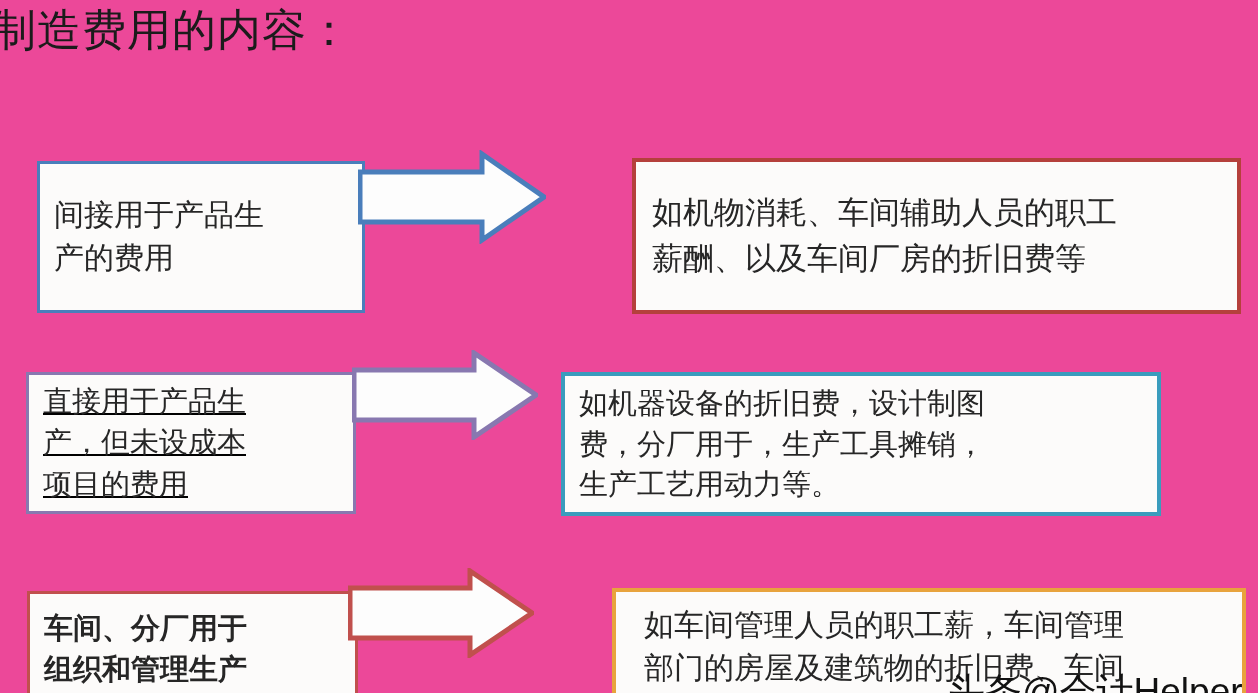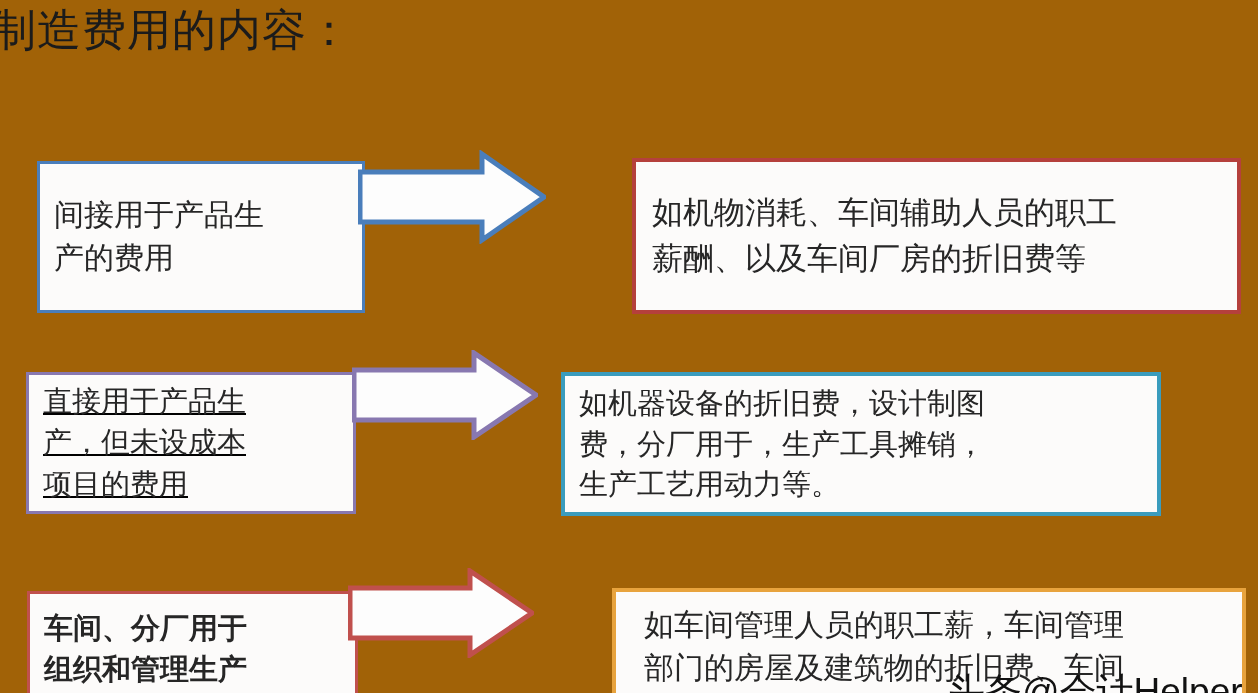--- a/index.html
+++ b/index.html
@@ -12,21 +12,21 @@
     background: #ffffff;
     font-family: "Liberation Serif", "DejaVu Serif", serif;
     overflow: hidden;
     position: relative;
   }
 
   #canvas {
     position: relative;
     width: 1258px;
     height: 693px;
-    background: #a16207;
+    background: #ec4899;
   }
 
   
   .page-title {
     position: absolute;
     left: -8px;
     top: 4px;
     font-family: "Liberation Sans", "DejaVu Sans", sans-serif;
     font-size: 44px;
     font-weight: 500;

